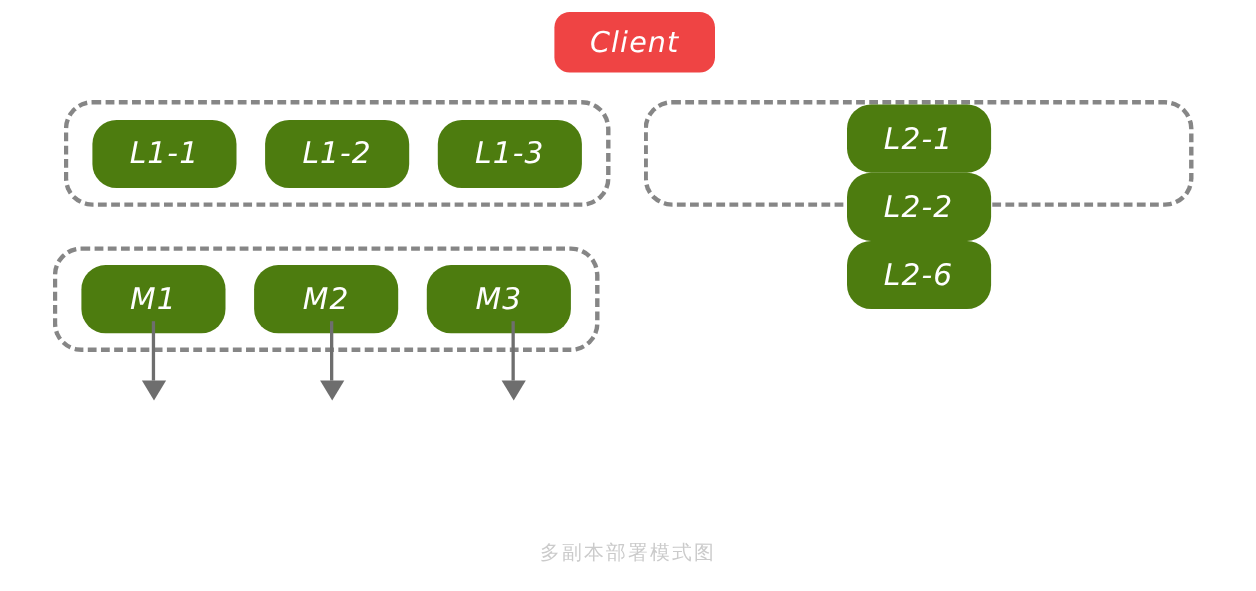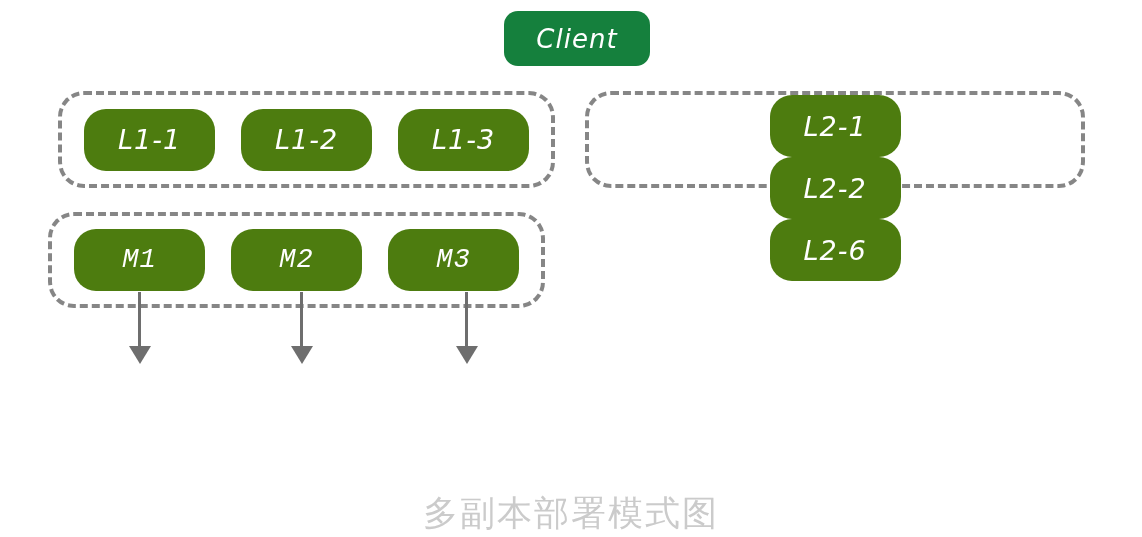--- a/index.html
+++ b/index.html
@@ -15,21 +15,21 @@
     background: #ffffff;
     overflow: hidden;
   }
   
   .client {
     position: absolute;
     left: 504px;
     top: 11px;
     width: 146px;
     height: 55px;
-    background: #15803d;
+    background: #ef4444;
     border-radius: 14px;
     color: #ffffff;
     font-size: 26px;
     font-style: italic;
     display: flex;
     align-items: center;
     justify-content: center;
     letter-spacing: 1px;
   }
   
@@ -38,21 +38,21 @@
     border: 4px dashed #868686;
     border-radius: 26px;
     box-sizing: border-box;
     display: flex;
     align-items: center;
     justify-content: space-between;
     padding: 0 22px;
   }
   .g-l1 { left: 58px;  top: 91px;  width: 497px; height: 97px; }
   .g-l2 { left: 585px; top: 91px;  width: 500px; height: 97px; flex-direction: column; }
-  .g-m  { left: 48px;  top: 212px; width: 497px; height: 96px; font-family: Liberation Mono, monospace; }
+  .g-m  { left: 48px;  top: 224px; width: 497px; height: 96px; }
   .g-s  { left: 55px;  top: 333px; width: 498px; height: 128px; }
   
   .node {
     width: 131px;
     height: 62px;
     background: #4d7c0f;
     border-radius: 22px;
     color: #ffffff;
     font-size: 27px;
     font-style: italic;
@@ -87,21 +87,21 @@
   .a2 { left: 300px; }
   .a3 { left: 465px; }
   
   .caption {
     position: absolute;
     left: 0;
     top: 490px;
     width: 100%;
     text-align: center;
     color: #cbcbcb;
-    font-size: 35px;
+    font-size: 18px;
     letter-spacing: 2px;
   }
 </style>
 </head>
 <body>
 
 <div class="canvas">
 
   <div class="client">Client</div>
 

